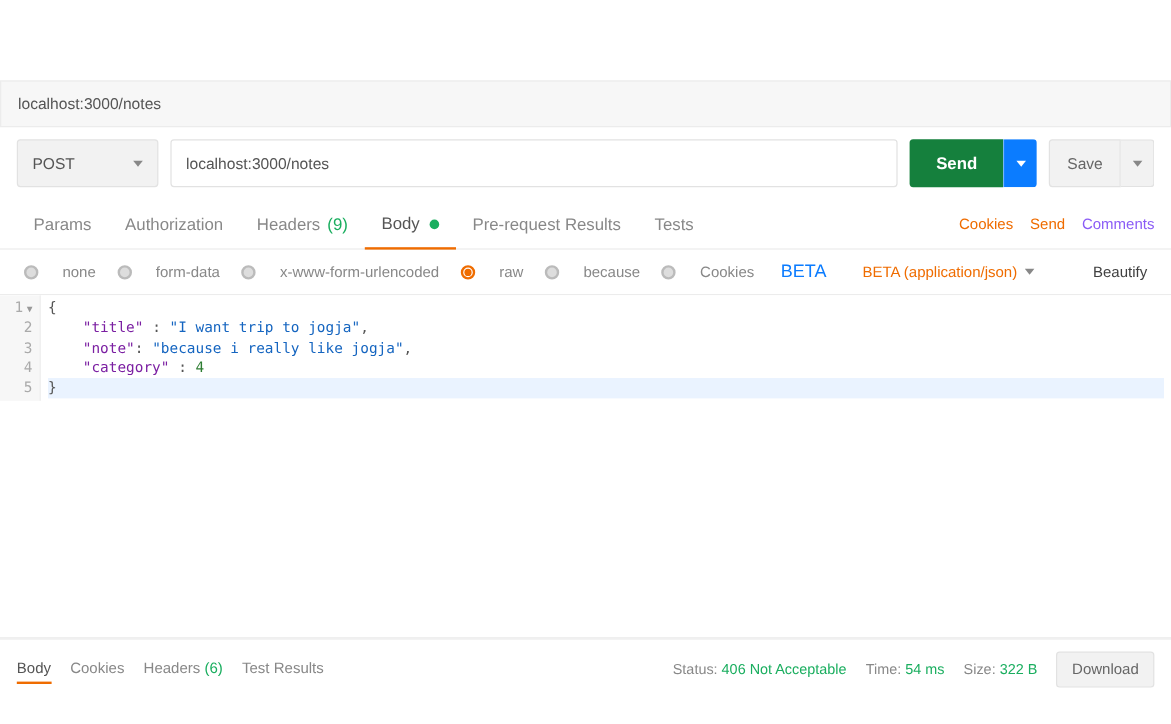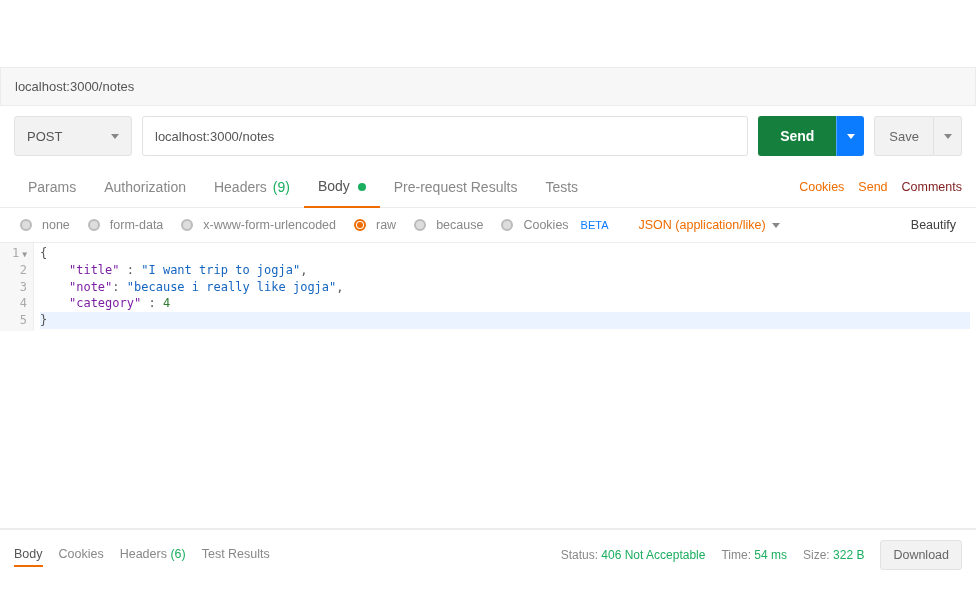--- a/index.html
+++ b/index.html
@@ -17,27 +17,27 @@
 .save-group { display: flex; }
 .save-btn { background: #f2f2f2; border: 1px solid #e2e2e2; border-radius: 3px 0 0 3px; padding: 0 14px; color: #666; font-size: 13px; cursor: pointer; height: 40px; }
 .save-caret { background: #f2f2f2; border: 1px solid #e2e2e2; border-left: none; border-radius: 0 3px 3px 0; width: 28px; display: flex; align-items: center; justify-content: center; cursor: pointer; height: 40px; }
 .tabs-row { display: flex; align-items: center; padding: 0 14px; border-bottom: 1px solid #ececec; position: relative; }
 .tab { padding: 12px 14px; color: #888; cursor: pointer; font-size: 14px; position: relative; }
 .tab.active { color: #555; border-bottom: 2px solid #ef6c00; margin-bottom: -1px; }
 .tab .count { color: #1aae5f; margin-left: 2px; }
 .dot { display: inline-block; width: 8px; height: 8px; border-radius: 50%; background: #1aae5f; margin-left: 4px; vertical-align: middle; }
 .tabs-right { margin-left: auto; display: flex; gap: 14px; }
 .link-orange { color: #ef6c00; cursor: pointer; font-size: 12.5px; }
-.link-grey { color: #7f1d1d; cursor: pointer; font-size: 12.5px; }
+.link-grey { color: #8b5cf6; cursor: pointer; font-size: 12.5px; }
 .body-type-row { display: flex; align-items: center; padding: 10px 20px; gap: 18px; border-bottom: 1px solid #ececec; font-size: 12.5px; }
-.radio-item { display: flex; align-items: center; gap: 10px; cursor: pointer; color: #888; }
+.radio-item { display: flex; align-items: center; gap: 20px; cursor: pointer; color: #888; }
 .radio { width: 12px; height: 12px; border-radius: 50%; border: 2px solid #bbb; background: #ddd; }
 .radio.selected { border: 2px solid #ef6c00; background: #fff; position: relative; }
 .radio.selected::after { content: ''; position: absolute; width: 6px; height: 6px; background: #ef6c00; border-radius: 50%; left: 1px; top: 1px; }
-.beta { color: #0b7cff; font-size: 11px; vertical-align: super; margin-left: 2px; }
+.beta { color: #0b7cff; font-size: 15px; vertical-align: super; margin-left: 2px; }
 .content-type { color: #ef6c00; margin-left: 12px; display: flex; align-items: center; gap: 6px; cursor: pointer; }
 .beautify { margin-left: auto; color: #404040; cursor: pointer; }
 .editor { display: flex; font-family: Consolas, Monaco, monospace; font-size: 12px; line-height: 1.4; background: #fff; }
 .gutter { background: #f7f7f7; color: #aaa; text-align: right; padding: 2px 6px 2px 12px; user-select: none; border-right: 1px solid #eee; }
 .gutter div { height: 16.8px; }
 .fold { font-size: 8px; color: #999; margin-left: 3px; }
 .code { flex: 1; padding: 2px 6px; }
 .code-line { height: 16.8px; white-space: pre; }
 .code-line.cursor-line { background: #eaf3ff; }
 .k { color: #7b1fa2; }
@@ -119,21 +119,21 @@
     <div class="radio-item">
         <span class="radio"></span>
         <span>because</span>
       </div>
     <div class="radio-item">
         <span class="radio"></span>
         <span>Cookies</span>
         <span class="beta">BETA</span>
       </div>
     <div class="content-type">
-      <span>JSON (application/like)</span>
+      <span>BETA (application/json)</span>
       <span class="caret-down" style="border-top-color:#888"></span>
     </div>
     <span class="beautify">Beautify</span>
   </div>
 
   <div class="editor-wrap">
     <div class="editor">
       <div class="gutter">
         <div><span>1</span><span class="fold">▼</span></div>
         <div>2</div>

